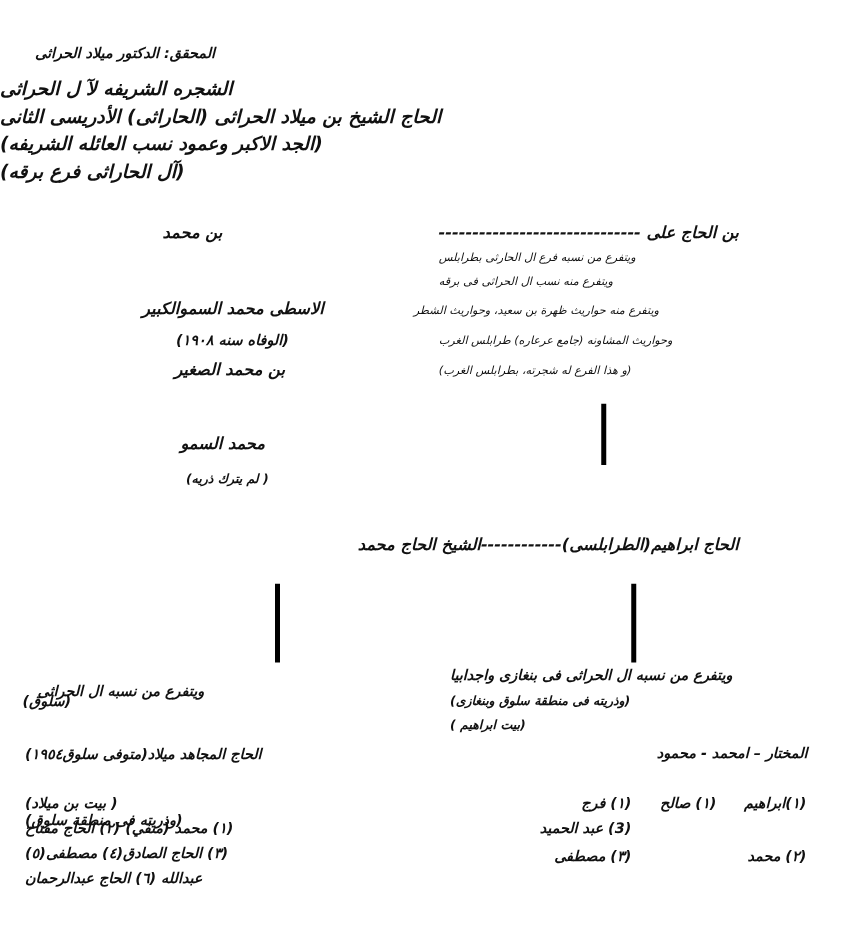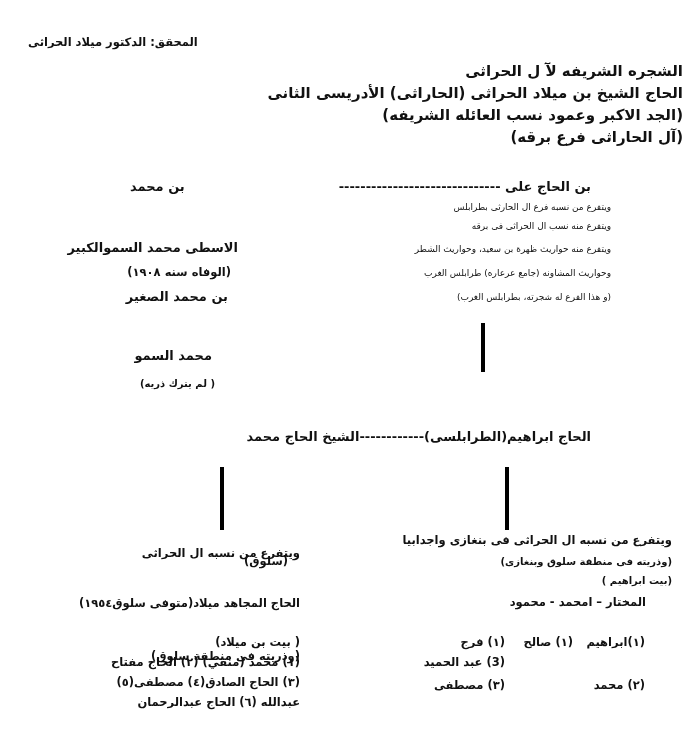--- a/index.html
+++ b/index.html
@@ -1,19 +1,19 @@
 <!DOCTYPE html>
 <html><head>
 <meta charset="utf-8">
 <style>
   html, body { margin:0; padding:0; background:#ffffff; }
   body { width:683px; height:755px; position:relative; overflow:hidden;
          font-family:"DejaVu Sans", sans-serif; color:#111; direction:rtl; }
-  .t { position:absolute; white-space:nowrap; font-weight:bold; line-height:1; }
-  .c { text-align:right; }
+  .t { position:absolute; white-space:nowrap; font-weight:bold; line-height:1;font-style:italic; }
+  .c { text-align:left; }
   .vline { position:absolute; width:4px; background:#000; }
   .f16 { font-size:15px; }
   .f14 { font-size:13px; }
   .f12 { font-size:11.5px; }
   .f10 { font-size:10px; }
   .f9 { font-size:9px; font-weight:normal; }
 </style>
 </head>
 <body>
 
@@ -26,21 +26,21 @@
 
 <div class="t f14" style="right:92px;top:180px;">بن الحاج على ------------------------------</div>
 <div class="t f14" style="left:130px;top:180px;">بن محمد</div>
 
 <div class="t f9 c" style="right:72px;width:260px;top:203px;">ويتفرع من نسبه فرع ال الحارثى بطرابلس</div>
 <div class="t f9 c" style="right:72px;width:260px;top:222px;">ويتفرع منه نسب ال الحراثى فى برقه</div>
 <div class="t f9 c" style="right:72px;width:280px;top:245px;">ويتفرع منه حواريث ظهرة بن سعيد، وحواريث الشطر</div>
 <div class="t f9 c" style="right:72px;width:260px;top:269px;">وحواريث المشاونه (جامع عرعاره) طرابلس الغرب</div>
 <div class="t f9 c" style="right:72px;width:260px;top:293px;">(و هذا الفرع له شجرته، بطرابلس الغرب)</div>
 
-<div class="t f14" style="right:445px;top:241px;">الاسطى محمد السموالكبير</div>
+<div class="t f14" style="right:424px;top:241px;">الاسطى محمد السموالكبير</div>
 <div class="t f12" style="right:452px;top:267px;">(الوفاه سنه ١٩٠٨)</div>
 <div class="t f14" style="right:455px;top:290px;text-align:center;">بن محمد الصغير</div>
 <div class="t f14" style="right:471px;top:349px;">محمد السمو</div>
 <div class="t f10" style="right:468px;top:379px;">( لم يترك ذريه)</div>
 
 <div class="vline" style="left:481px;top:323px;height:49px;"></div>
 
 <div class="t f14" style="right:92px;top:430px;">الحاج ابراهيم(الطرابلسى)------------الشيخ الحاج محمد</div>
 
 <div class="vline" style="left:220px;top:467px;height:63px;"></div>

